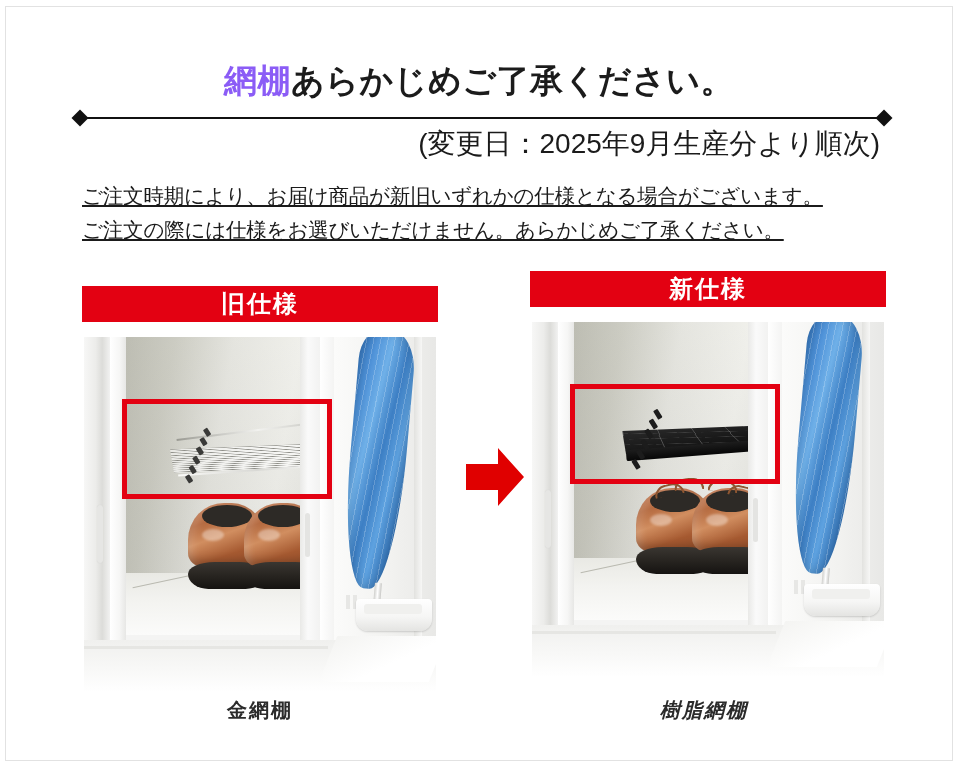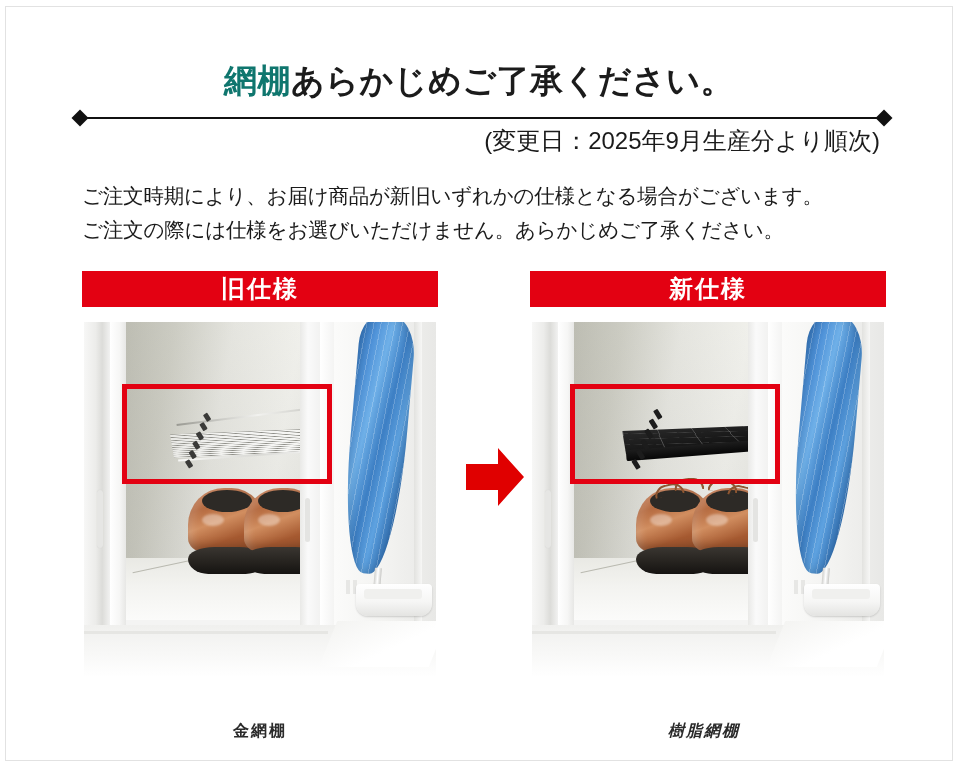--- a/index.html
+++ b/index.html
@@ -19,53 +19,54 @@
   }
 
   
   .title{
     position:absolute;left:0;top:52px;width:100%;
     text-align:center;
     font-size:33px;font-weight:bold;color:#1b1b1b;
     letter-spacing:.5px;
     white-space:nowrap;
   }
-  .title .hl{color:#0f766e;}
+  .title .hl{color:#8b5cf6;}
 
   
   .divider{
     position:absolute;left:68px;top:104px;width:816px;height:14px;
   }
   .divider .bar{
     position:absolute;left:8px;top:6px;width:800px;height:2px;background:#111;
   }
   .divider .dia{
     position:absolute;top:1px;width:12px;height:12px;background:#111;
     transform:rotate(45deg);
   }
   .divider .dia.l{left:0;}
   .divider .dia.r{right:0;}
 
   
   .subnote{
     position:absolute;right:72px;top:118px;
-    font-size:24px;color:#1b1b1b;white-space:nowrap;
+    font-size:28px;color:#1b1b1b;white-space:nowrap;
   }
 
   
   .lead{
     position:absolute;left:76px;top:172px;width:812px;
     font-size:20.5px;color:#1b1b1b;line-height:34px;
     letter-spacing:-.2px;
+    text-decoration:underline;
   }
   .lead div{white-space:nowrap;}
 
   
   .col{position:absolute;top:264px;width:356px;}
-  .col.left{left:76px;}
+  .col.left{left:76px;margin-top:15px;}
   .col.right{left:524px;}
 
   .spec-bar{
     height:36px;background:#e30112;
     display:flex;align-items:center;justify-content:center;
     color:#fff;font-size:24px;font-weight:bold;letter-spacing:2px;
   }
 
   
   .photo{
@@ -286,21 +287,21 @@
 
   
   .arrow{
     position:absolute;left:458px;top:438px;width:62px;height:64px;
   }
   .arrow svg{display:block;}
 
   
   .caption{
     position:absolute;top:690px;width:356px;text-align:center;
-    font-size:16px;color:#2b2b2b;font-weight:bold;letter-spacing:2px;margin-top:24px;
+    font-size:20px;color:#2b2b2b;font-weight:bold;letter-spacing:2px;
   }
   .caption.left{left:76px;}
   .caption.right{left:520px;font-style:italic;}
 </style>
 </head>
 <body>
 
 <div class="page">
 
   <div class="title">

